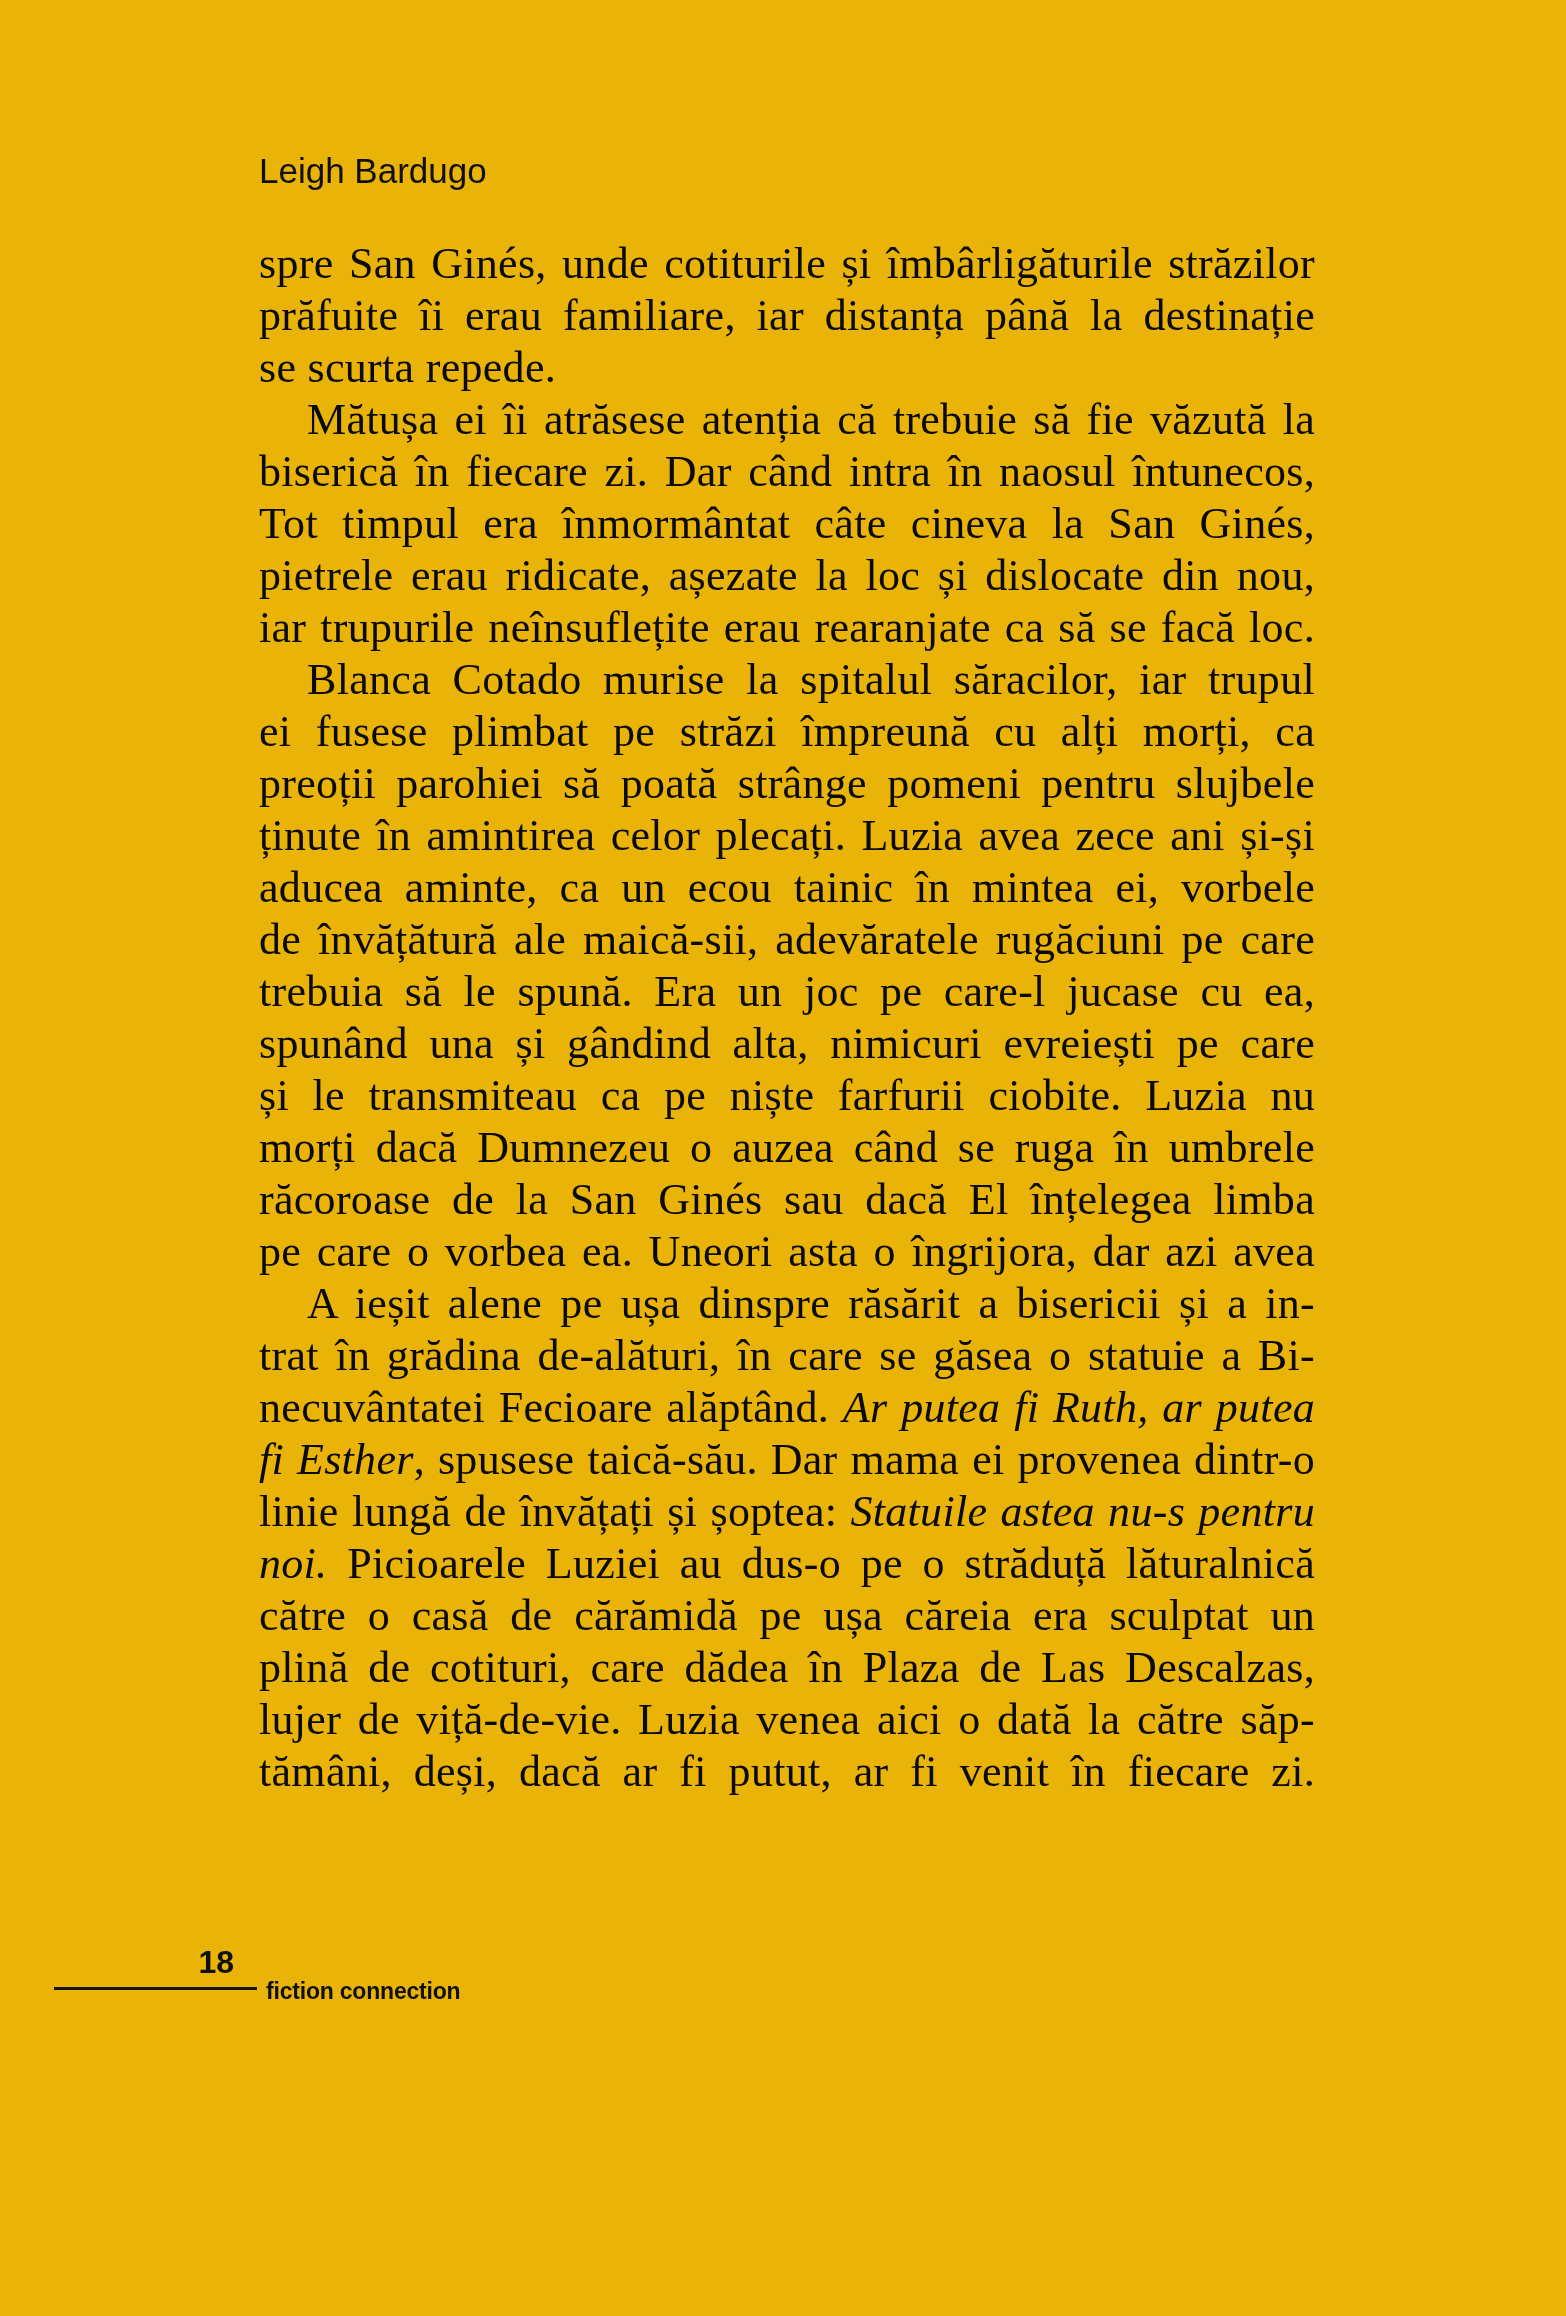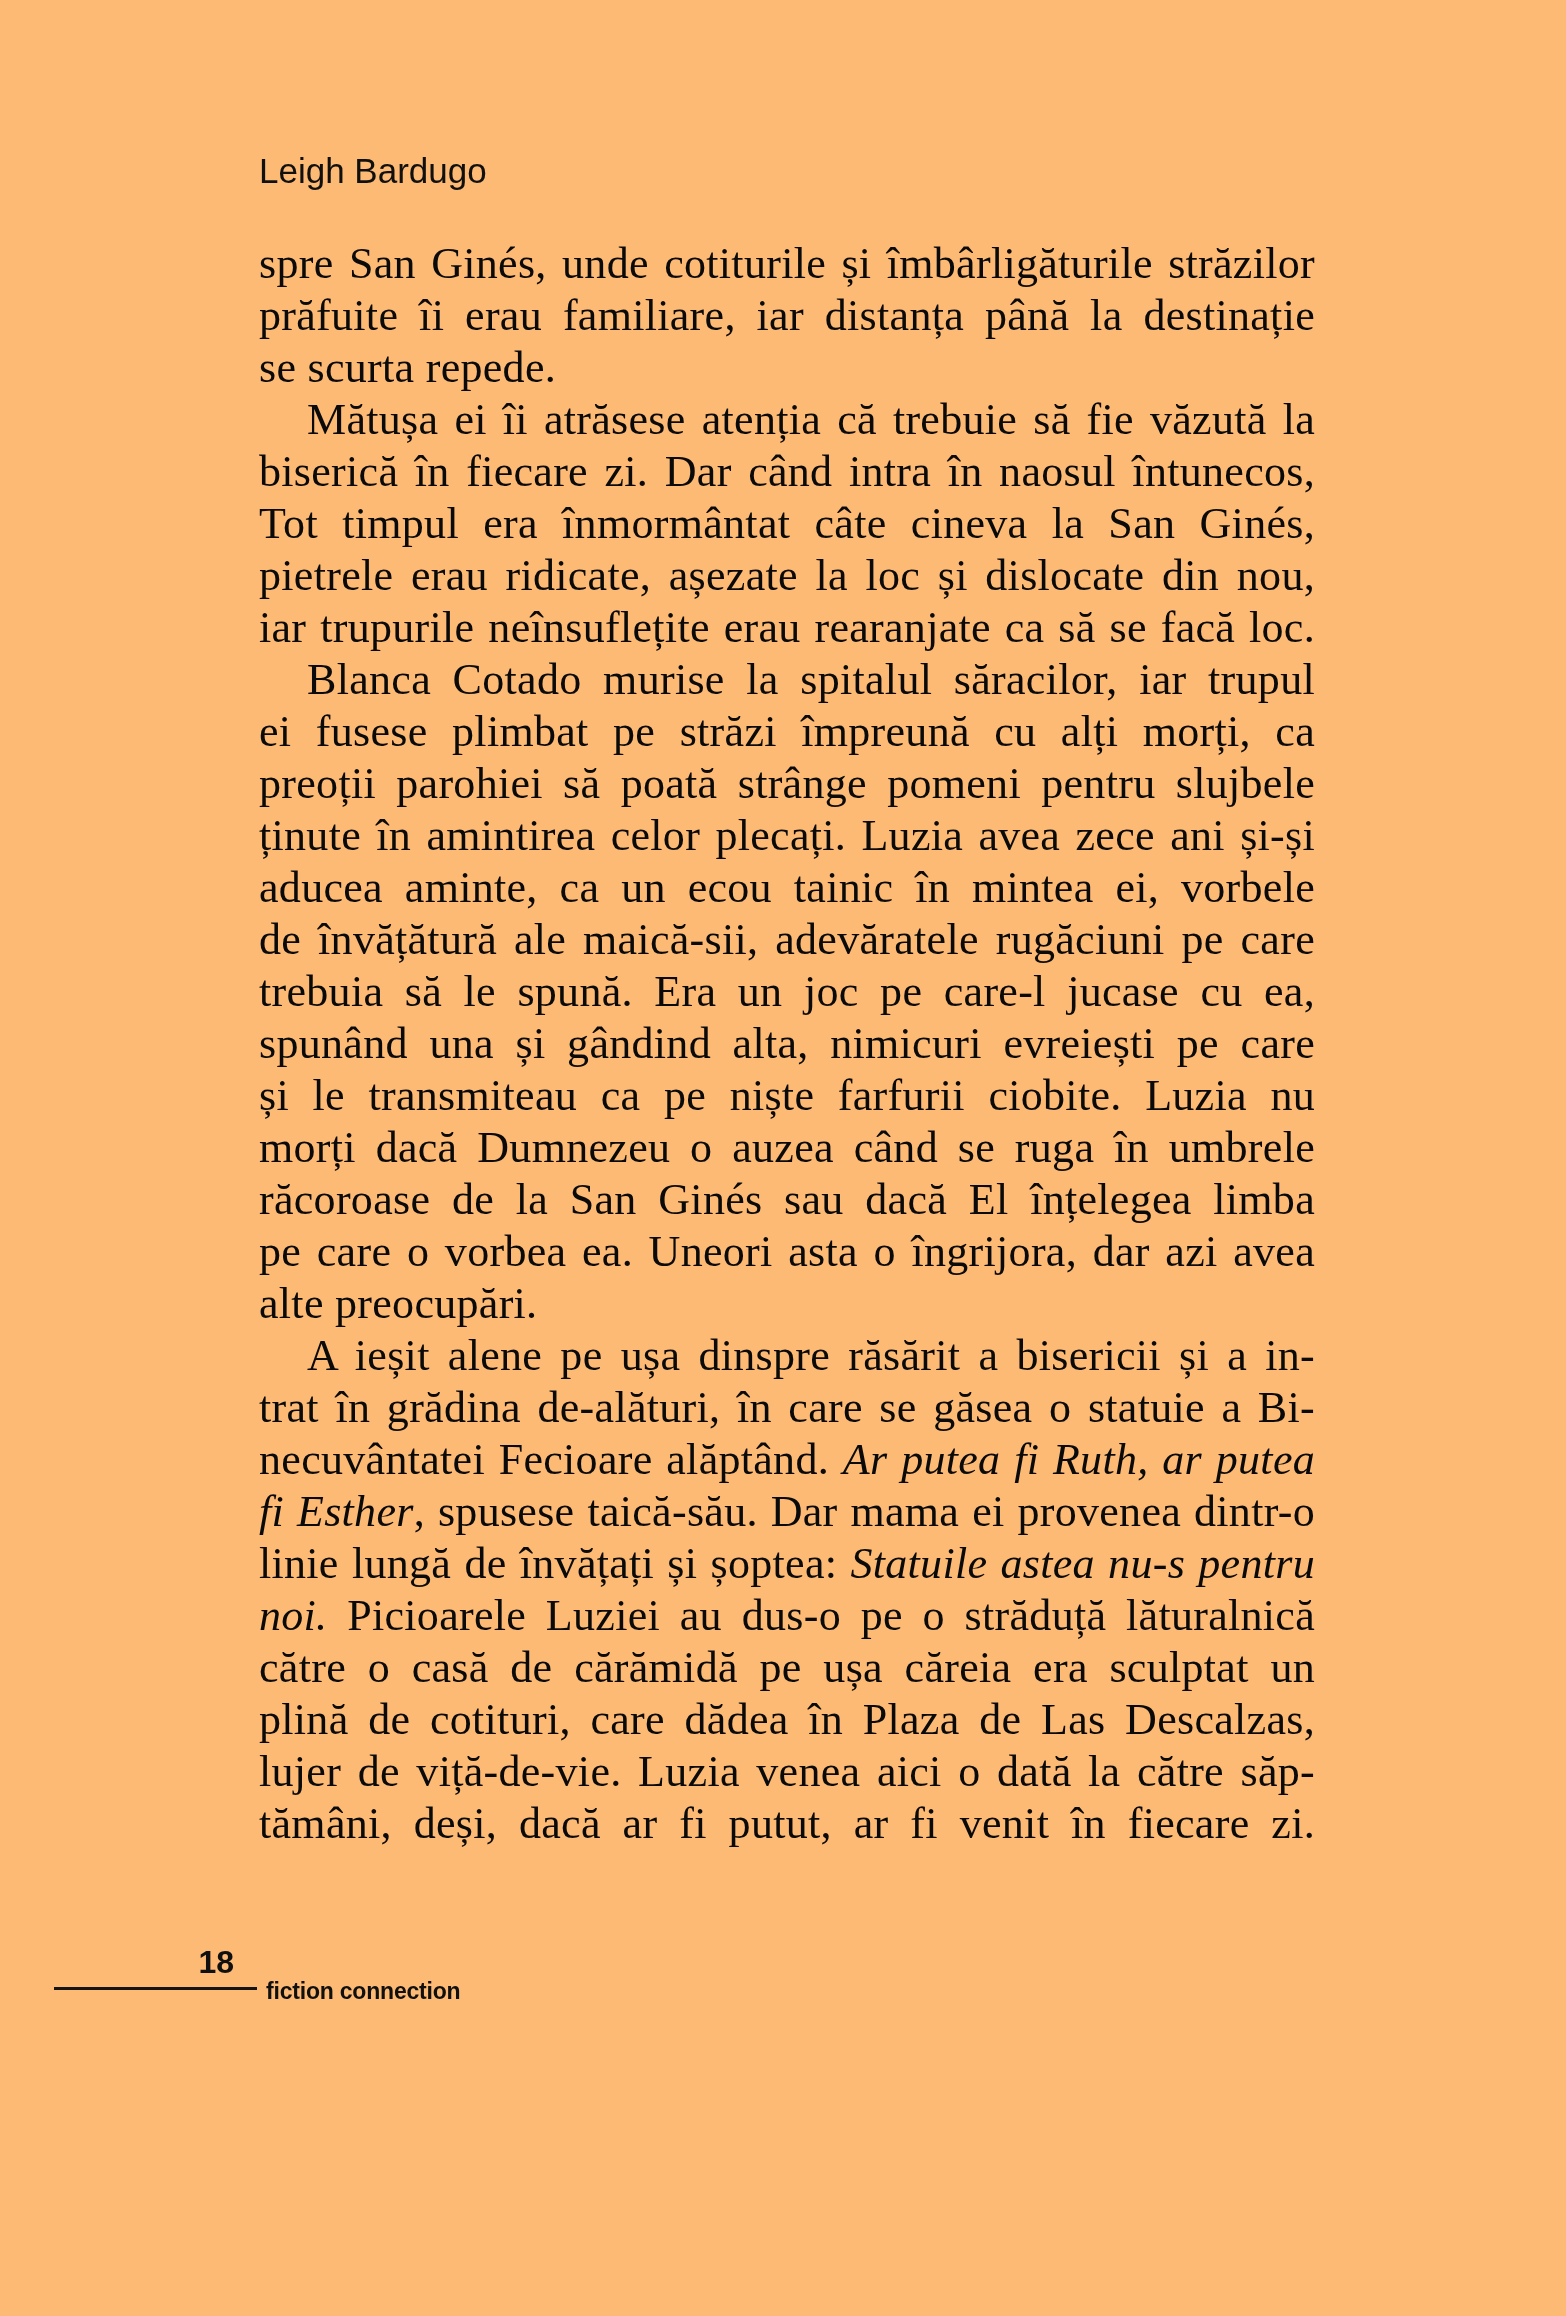--- a/index.html
+++ b/index.html
@@ -5,21 +5,21 @@
   html, body { margin: 0; padding: 0; }
   body {
     width: 1566px; height: 2317px;
     background: #ffffff;
     position: relative;
     font-family: "Liberation Serif", serif;
   }
   .page {
     position: absolute; left: 0; top: 0;
     width: 1566px; height: 2317px;
-    background: #fdba74; overflow: hidden;
+    background: #eab308; overflow: hidden;
   }
   .running-head {
     position: absolute; left: 259px; top: 150px;
     font-family: "Liberation Sans", sans-serif;
     font-size: 35px; line-height: 42px;
     font-weight: 400; color: #101010;
     letter-spacing: 0px;
   }
   .text-block {
     position: absolute; left: 259px; top: 238px;
@@ -71,21 +71,20 @@
       <div class="line"><span class="rg">preoții parohiei să poată strânge pomeni pentru slujbele</span></div>
       <div class="line"><span class="rg">ținute în amintirea celor plecați. Luzia avea zece ani și-și</span></div>
       <div class="line"><span class="rg">aducea aminte, ca un ecou tainic în mintea ei, vorbele</span></div>
       <div class="line"><span class="rg">de învățătură ale maică-sii, adevăratele rugăciuni pe care</span></div>
       <div class="line"><span class="rg">trebuia să le spună. Era un joc pe care-l jucase cu ea,</span></div>
       <div class="line"><span class="rg">spunând una și gândind alta, nimicuri evreiești pe care</span></div>
       <div class="line"><span class="rg">și le transmiteau ca pe niște farfurii ciobite. Luzia nu</span></div>
       <div class="line"><span class="rg">morți dacă Dumnezeu o auzea când se ruga în umbrele</span></div>
       <div class="line"><span class="rg">răcoroase de la San Ginés sau dacă El înțelegea limba</span></div>
       <div class="line"><span class="rg">pe care o vorbea ea. Uneori asta o îngrijora, dar azi avea</span></div>
-      <div class="line short"><span class="rg">alte preocupări.</span></div>
       <div class="line indent"><span class="rg">A ieșit alene pe ușa dinspre răsărit a bisericii și a in-</span></div>
       <div class="line"><span class="rg">trat în grădina de-alături, în care se găsea o statuie a Bi-</span></div>
       <div class="line"><span class="rg">necuvântatei Fecioare alăptând. </span><span class="it">Ar putea fi Ruth, ar putea</span></div>
       <div class="line"><span class="it">fi Esther</span><span class="rg">, spusese taică-său. Dar mama ei provenea dintr-o</span></div>
       <div class="line"><span class="rg">linie lungă de învățați și șoptea: </span><span class="it">Statuile astea nu-s pentru</span></div>
       <div class="line"><span class="it">noi.</span><span class="rg"> Picioarele Luziei au dus-o pe o străduță lăturalnică</span></div>
       <div class="line"><span class="rg">către o casă de cărămidă pe ușa căreia era sculptat un</span></div>
       <div class="line"><span class="rg">plină de cotituri, care dădea în Plaza de Las Descalzas,</span></div>
       <div class="line"><span class="rg">lujer de viță-de-vie. Luzia venea aici o dată la către săp-</span></div>
       <div class="line"><span class="rg">tămâni, deși, dacă ar fi putut, ar fi venit în fiecare zi.</span></div>

